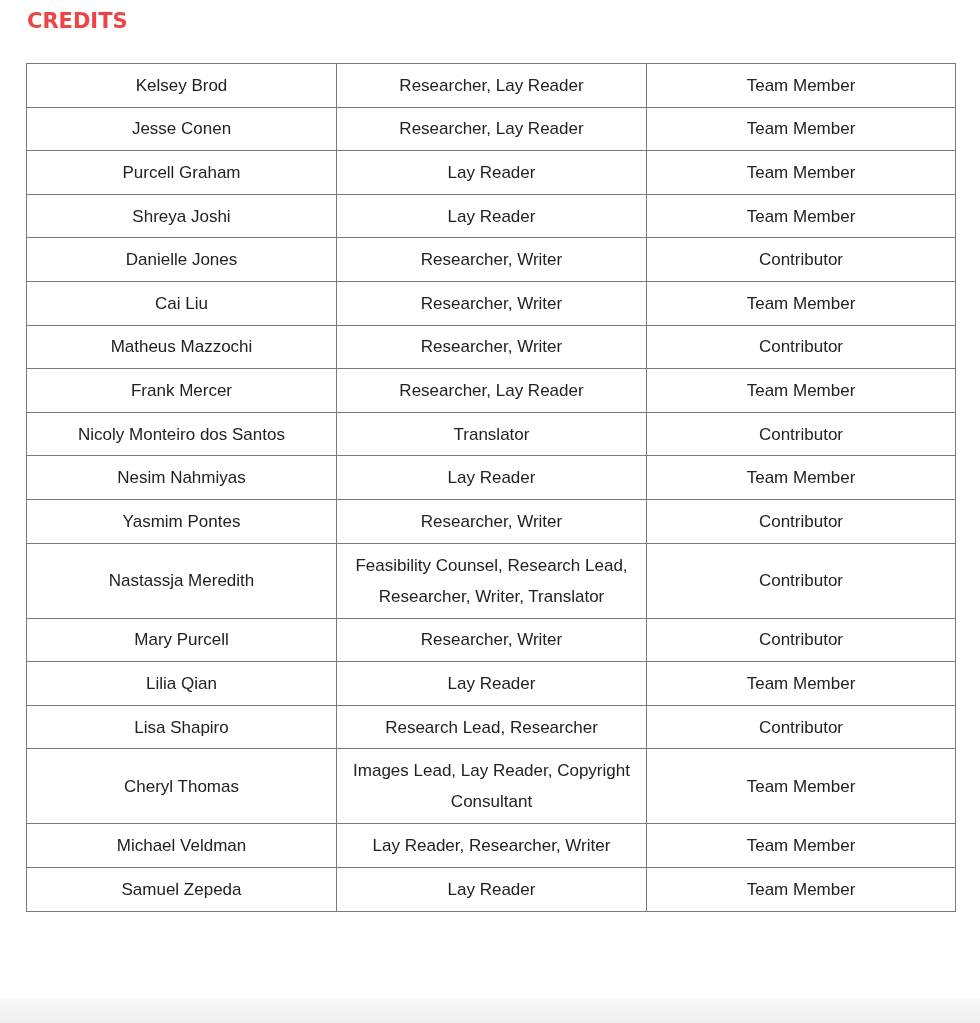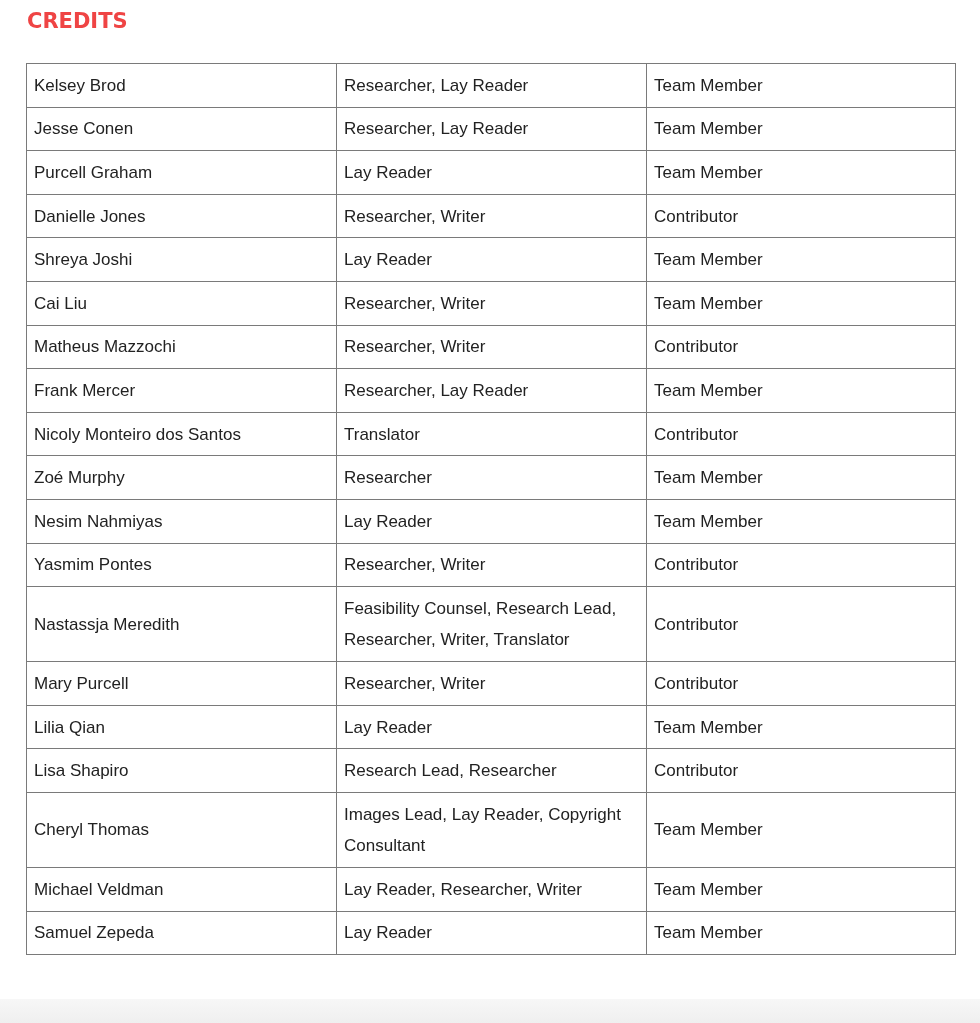--- a/index.html
+++ b/index.html
@@ -15,20 +15,21 @@
       font-family: "DejaVu Sans", sans-serif;
       font-size: 21px; font-weight: bold; color: #ef4444;
       letter-spacing: 0px; margin: 0;
     }
     table.credits {
       position: absolute; left: 26px; top: 63px;
       width: 930px;
       border-collapse: collapse;
       font-size: 17px;
       color: #222222;
+      text-align: center;
     }
     table.credits td {
       border: 1px solid #7a7a7a;
       padding: 0 7px;
       vertical-align: middle;
       line-height: 31px;
     }
     table.credits td.c1 { width: 295px; }
     table.credits td.c2 { width: 295px; }
     table.credits td.c3 { width: 294px; }
@@ -55,53 +56,48 @@
         <td class="c1">Jesse Conen</td>
         <td class="c2">Researcher, Lay Reader</td>
         <td class="c3">Team Member</td>
       </tr>
     <tr>
         <td class="c1">Purcell Graham</td>
         <td class="c2">Lay Reader</td>
         <td class="c3">Team Member</td>
       </tr>
     <tr>
+        <td class="c1">Shreya Joshi</td>
+        <td class="c2">Lay Reader</td>
+        <td class="c3">Team Member</td>
+      </tr>
+    <tr>
         <td class="c1">Danielle Jones</td>
         <td class="c2">Researcher, Writer</td>
         <td class="c3">Contributor</td>
-      </tr>
-    <tr>
-        <td class="c1">Shreya Joshi</td>
-        <td class="c2">Lay Reader</td>
-        <td class="c3">Team Member</td>
       </tr>
     <tr>
         <td class="c1">Cai Liu</td>
         <td class="c2">Researcher, Writer</td>
         <td class="c3">Team Member</td>
       </tr>
     <tr>
         <td class="c1">Matheus Mazzochi</td>
         <td class="c2">Researcher, Writer</td>
         <td class="c3">Contributor</td>
       </tr>
     <tr>
         <td class="c1">Frank Mercer</td>
         <td class="c2">Researcher, Lay Reader</td>
         <td class="c3">Team Member</td>
       </tr>
     <tr>
         <td class="c1">Nicoly Monteiro dos Santos</td>
         <td class="c2">Translator</td>
         <td class="c3">Contributor</td>
-      </tr>
-    <tr>
-        <td class="c1">Zoé Murphy</td>
-        <td class="c2">Researcher</td>
-        <td class="c3">Team Member</td>
       </tr>
     <tr>
         <td class="c1">Nesim Nahmiyas</td>
         <td class="c2">Lay Reader</td>
         <td class="c3">Team Member</td>
       </tr>
     <tr>
         <td class="c1">Yasmim Pontes</td>
         <td class="c2">Researcher, Writer</td>
         <td class="c3">Contributor</td>

